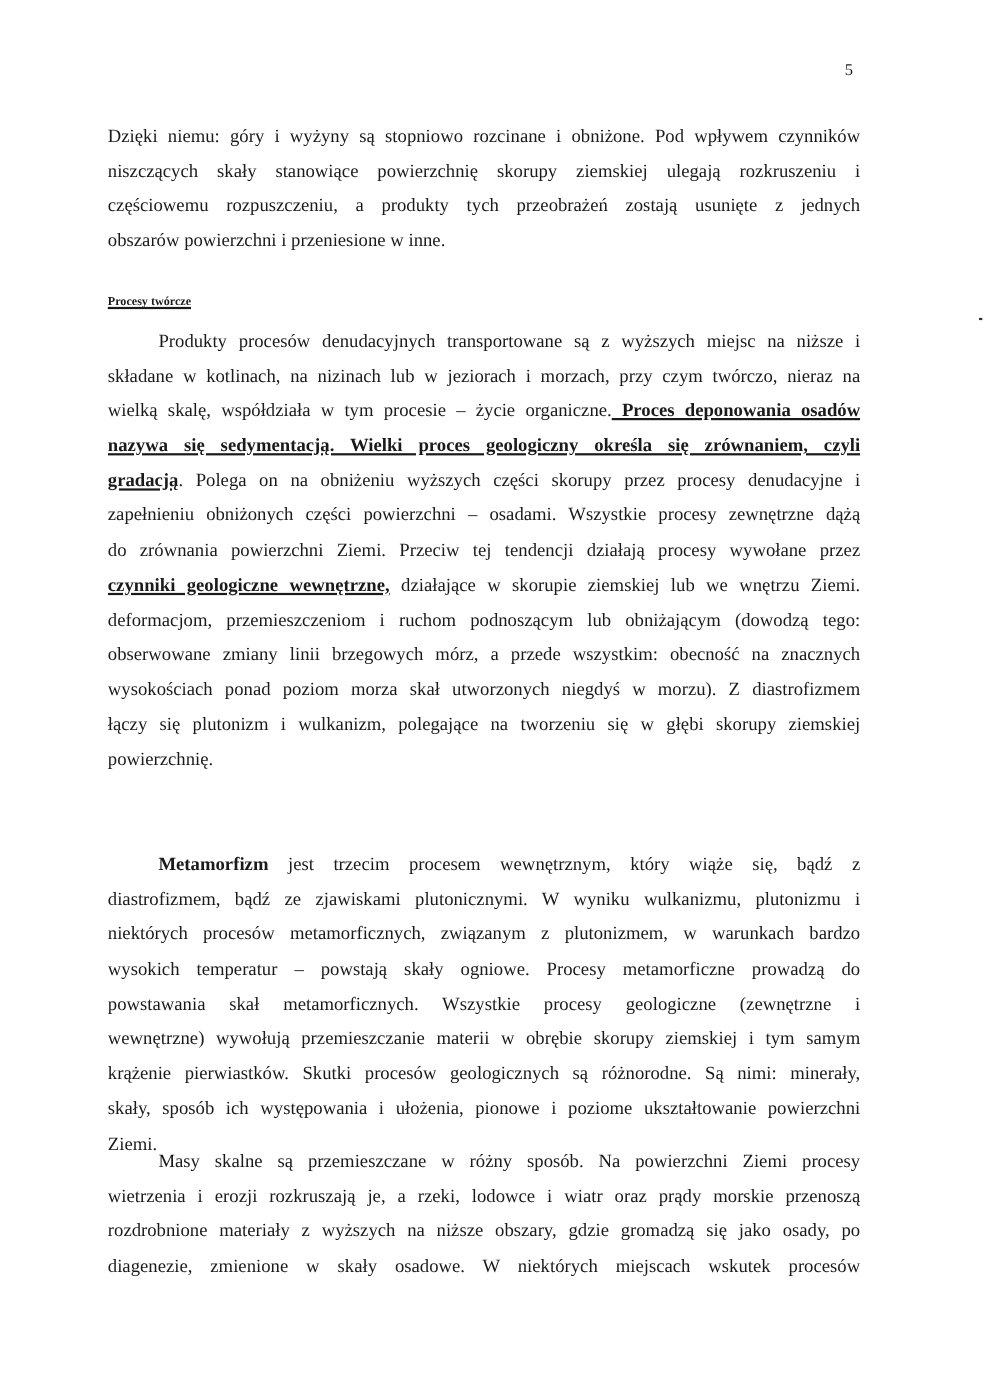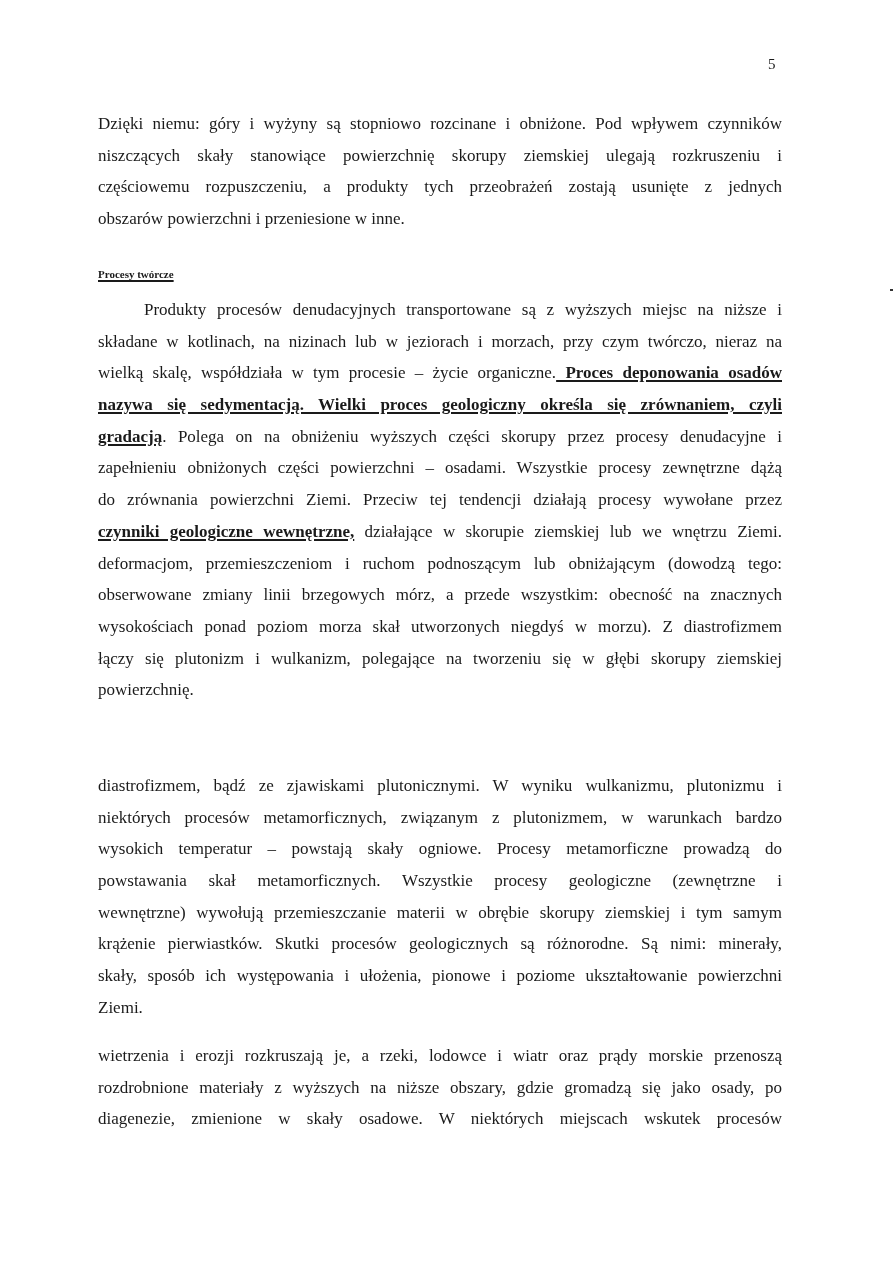--- a/index.html
+++ b/index.html
@@ -42,28 +42,30 @@
     <span class="line justify">do zrównania powierzchni Ziemi. Przeciw tej tendencji działają procesy wywołane przez</span>
     <span class="line justify"><span class="b u">czynniki geologiczne wewnętrzne,</span><span> działające w skorupie ziemskiej lub we wnętrzu Ziemi.</span></span>
     <span class="line justify">deformacjom, przemieszczeniom i ruchom podnoszącym lub obniżającym (dowodzą tego:</span>
     <span class="line justify">obserwowane zmiany linii brzegowych mórz, a przede wszystkim: obecność na znacznych</span>
     <span class="line justify">wysokościach ponad poziom morza skał utworzonych niegdyś w morzu). Z diastrofizmem</span>
     <span class="line justify">łączy się plutonizm i wulkanizm, polegające na tworzeniu się w głębi skorupy ziemskiej</span>
     <span class="line">powierzchnię.</span>
   </div>
 
   <div class="text-block" style="top:770px;">
+    <span class="line justify indent"><span class="b">Metamorfizm</span><span> jest trzecim procesem wewnętrznym, który wiąże się, bądź z</span></span>
     <span class="line justify">diastrofizmem, bądź ze zjawiskami plutonicznymi. W wyniku wulkanizmu, plutonizmu i</span>
     <span class="line justify">niektórych procesów metamorficznych, związanym z plutonizmem, w warunkach bardzo</span>
     <span class="line justify">wysokich temperatur – powstają skały ogniowe. Procesy metamorficzne prowadzą do</span>
     <span class="line justify">powstawania skał metamorficznych. Wszystkie procesy geologiczne (zewnętrzne i</span>
     <span class="line justify">wewnętrzne) wywołują przemieszczanie materii w obrębie skorupy ziemskiej i tym samym</span>
     <span class="line justify">krążenie pierwiastków. Skutki procesów geologicznych są różnorodne. Są nimi: minerały,</span>
     <span class="line justify">skały, sposób ich występowania i ułożenia, pionowe i poziome ukształtowanie powierzchni</span>
     <span class="line">Ziemi.</span>
   </div>
 
   <div class="text-block" style="top:1040px;">
+    <span class="line justify indent">Masy skalne są przemieszczane w różny sposób. Na powierzchni Ziemi procesy</span>
     <span class="line justify">wietrzenia i erozji rozkruszają je, a rzeki, lodowce i wiatr oraz prądy morskie przenoszą</span>
     <span class="line justify">rozdrobnione materiały z wyższych na niższe obszary, gdzie gromadzą się jako osady, po</span>
     <span class="line justify">diagenezie, zmienione w skały osadowe. W niektórych miejscach wskutek procesów</span>
   </div>
 </div>
 
 </body></html>

